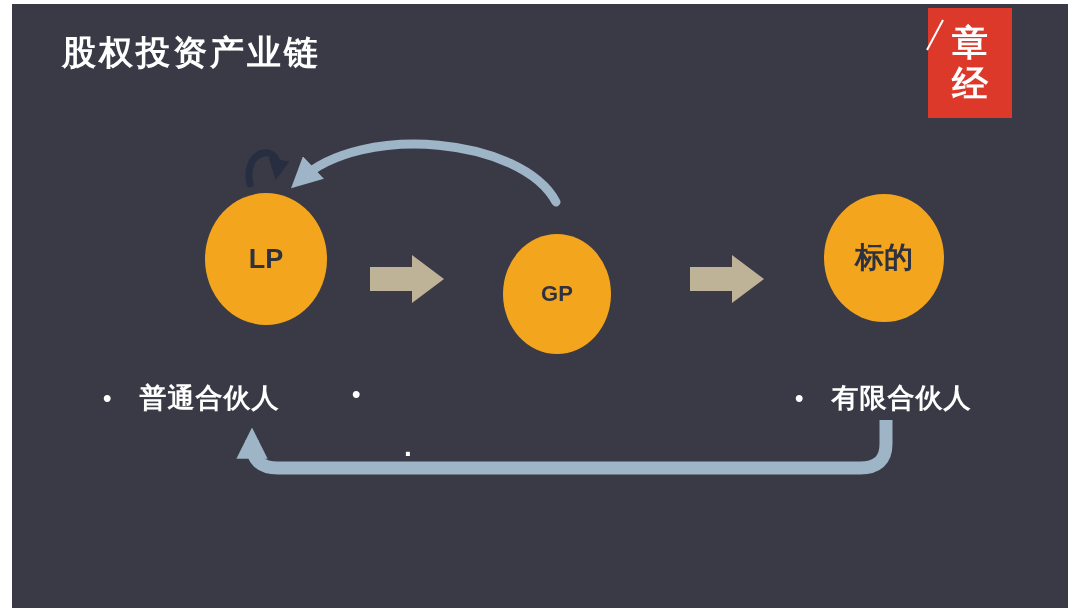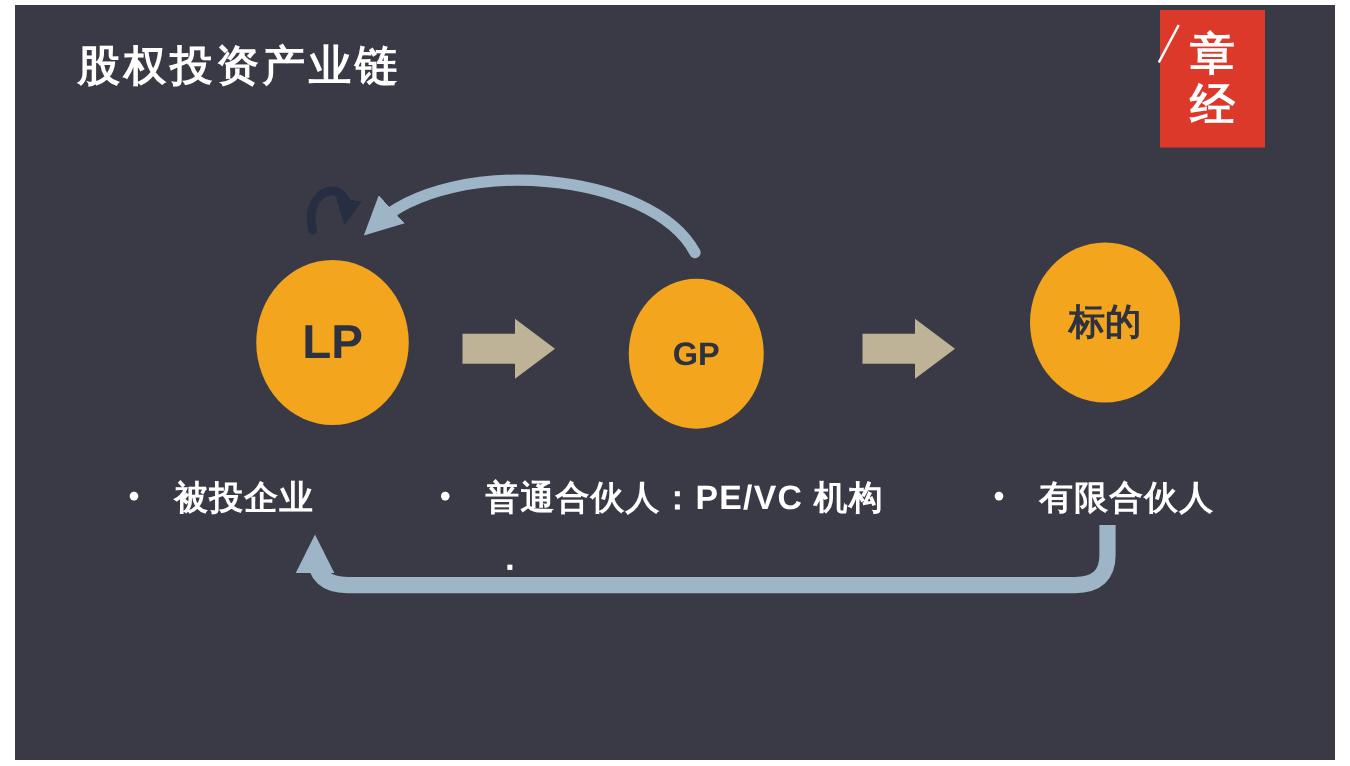--- a/index.html
+++ b/index.html
@@ -61,22 +61,22 @@
   .node {
     position: absolute;
     border-radius: 50%;
     background: var(--orange, #f3a51d);
     display: flex;
     align-items: center;
     justify-content: center;
     color: var(--node-text, #2e3140);
     font-weight: bold;
   }
-  .node-lp     { left: 205px; top: 208px; width: 122px; height: 132px; font-size: 38px; }
-  .node-gp     { left: 503px; top: 223px; width: 108px; height: 120px; font-size: 26px; }
+  .node-lp     { left: 205px; top: 193px; width: 122px; height: 132px; font-size: 27px; }
+  .node-gp     { left: 503px; top: 234px; width: 108px; height: 120px; font-size: 22px; }
   .node-target { left: 824px; top: 194px; width: 120px; height: 128px; font-size: 29px; }
 
   .arrows {
     position: absolute;
     left: 0; top: 0;
     width: 1080px;
     height: 613px;
     pointer-events: none;
   }
   .block-arrow { fill: var(--tan, #beb297); }
@@ -151,25 +151,24 @@
   </div>
   <div class="node node-gp">
     <span>GP</span>
   </div>
   <div class="node node-target">
     <span>标的</span>
   </div>
 
   <div class="bullet bullet-1">
     <span class="dot">•</span>
-    <span class="label">被投企业</span>
+    <span class="label">普通合伙人</span>
   </div>
   <div class="bullet bullet-2">
     <span class="dot">•</span>
-    <span class="label">普通合伙人：PE/VC 机构</span>
   </div>
   <div class="bullet bullet-3">
     <span class="dot">•</span>
     <span class="label">有限合伙人</span>
   </div>
 
   <div class="center-dot">·</div>
 </div>
 
 </body></html>

